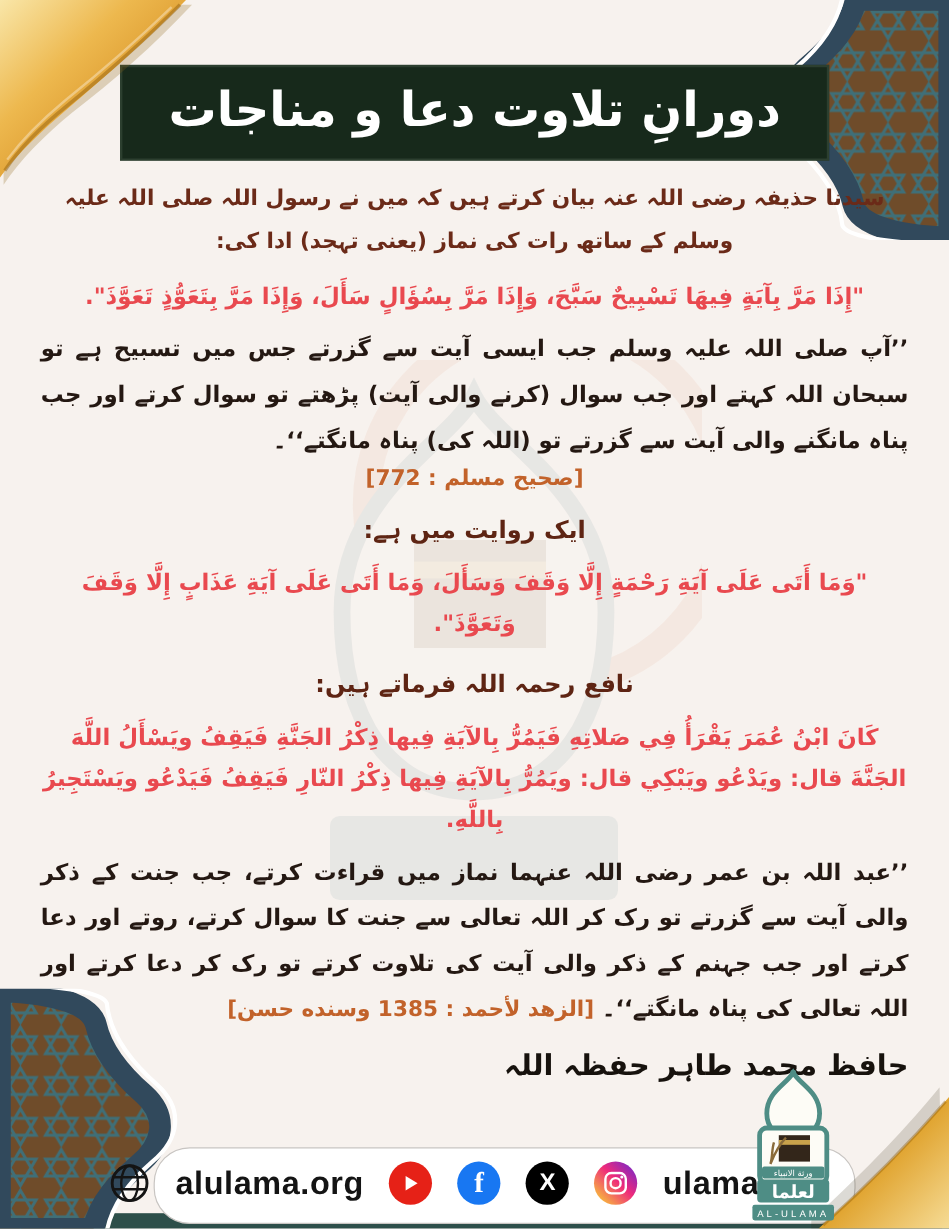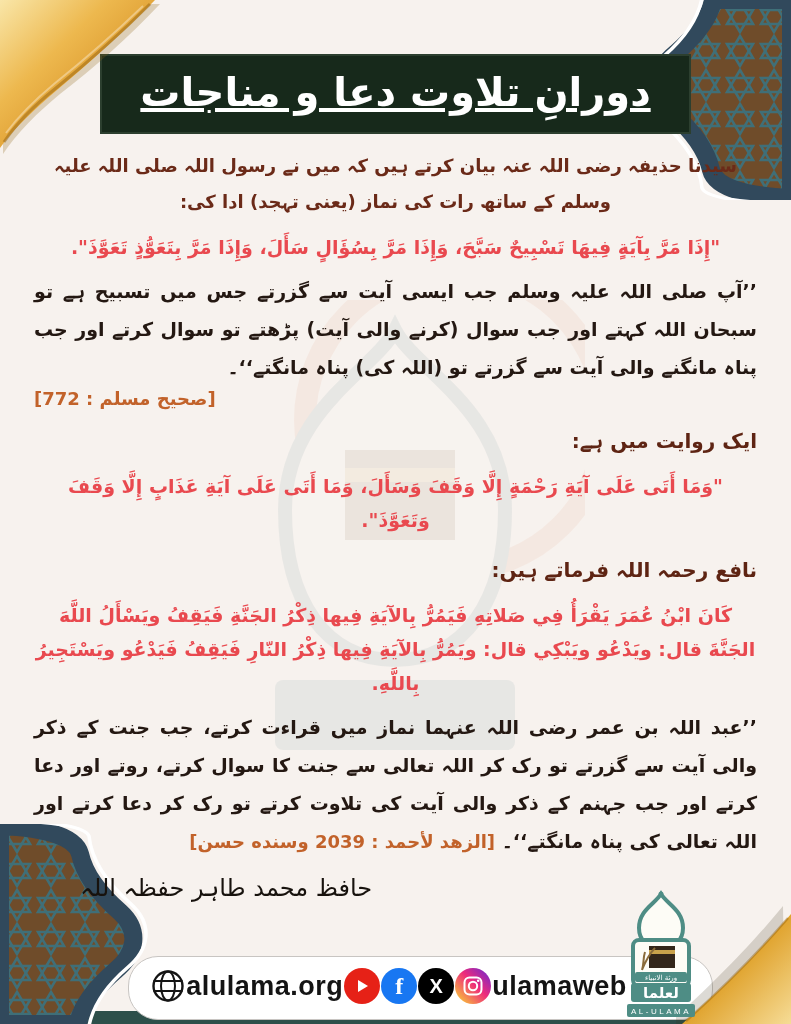--- a/index.html
+++ b/index.html
@@ -18,49 +18,49 @@
   .footer-capsule{
     position:absolute;left:128px;right:78px;bottom:4px;height:62px;z-index:2;
     background:#ffffff;border:1px solid #c8c5c2;border-radius:30px;
   }
   
   .content{position:absolute;inset:0;padding:54px 34px 0 34px;z-index:2;}
   .title-wrap{display:flex;justify-content:center;margin:0 0 10px 0;}
   .title{
     background:#17291b;color:#ffffff;direction:rtl;
     font-size:40px;font-weight:bold;line-height:1.0;
-    padding:18px 40px 22px 40px;box-shadow:inset 0 0 0 2px rgba(200,220,200,.12);text-decoration:underline;
+    padding:18px 40px 22px 40px;box-shadow:inset 0 0 0 2px rgba(200,220,200,.12);
   }
   p{margin:0;}
   .urdu-intro{
     direction:rtl;text-align:center;color:#6b2a18;
     font-size:18px;font-weight:bold;line-height:2.0;margin:14px 0 4px 0;
   }
   .heading{
-    direction:rtl;text-align:right;color:#5e2413;
+    direction:rtl;text-align:center;color:#5e2413;
     font-size:20px;font-weight:bold;line-height:1.8;margin:14px 0 2px 0;
   }
   .arabic{
     direction:rtl;text-align:center;color:#e9494f;
     font-size:19px;font-weight:bold;line-height:1.8;margin:10px 0 8px 0;
   }
   .trans{
     direction:rtl;text-align:justify;color:#241812;
     font-size:19px;font-weight:bold;line-height:2.0;margin:6px 0 2px 0;
   }
   .ref{color:#c2622a;font-weight:bold;font-size:18px;}
-  .ref-line{direction:rtl;text-align:left;margin:2px 0 4px 0;}
+  .ref-line{direction:rtl;text-align:center;margin:2px 0 4px 0;}
   .signature{
-    direction:rtl;text-align:left;color:#17120d;
-    font-size:24px;font-weight:normal;margin:14px 0 0 0;padding-left:46px;
+    direction:rtl;text-align:right;color:#17120d;
+    font-size:24px;font-weight:bold;margin:14px 0 0 0;padding-left:46px;
   }
   
   .social-row{
     position:absolute;left:0;right:13px;bottom:14px;height:48px;z-index:4;
-    display:flex;align-items:center;justify-content:center;gap:1px;
+    display:flex;align-items:center;justify-content:center;gap:21px;
     font-family:"Liberation Sans",sans-serif;
   }
   .site-text{font-size:27px;font-weight:bold;color:#141414;letter-spacing:.5px;}
   .icon-circle{width:36px;height:36px;border-radius:50%;display:flex;align-items:center;justify-content:center;flex:0 0 auto;}
   .yt{background:#e62117;}
   .fb{background:#1877f2;color:#fff;font-size:24px;font-weight:bold;font-family:"Liberation Serif",serif;}
   .xx{background:#000;color:#fff;font-size:20px;font-weight:bold;}
   .ig{background:linear-gradient(45deg,#f9ce34 5%,#ee2a7b 55%,#6228d7 100%);}
   .logo-wrap{position:absolute;right:86px;bottom:6px;z-index:6;}
 </style>
@@ -169,21 +169,21 @@
 
     <p class="heading">ایک روایت میں ہے:</p>
 
     <p class="arabic">"وَمَا أَتَى عَلَى آيَةِ رَحْمَةٍ إِلَّا وَقَفَ وَسَأَلَ، وَمَا أَتَى عَلَى آيَةِ عَذَابٍ إِلَّا وَقَفَ وَتَعَوَّذَ".</p>
 
 
     <p class="heading">نافع رحمہ اللہ فرماتے ہیں:</p>
 
     <p class="arabic">كَانَ ابْنُ عُمَرَ يَقْرَأُ فِي صَلاتِهِ فَيَمُرُّ بِالآيَةِ فِيها ذِكْرُ الجَنَّةِ فَيَقِفُ ويَسْأَلُ اللَّهَ الجَنَّةَ قال: ويَدْعُو ويَبْكِي قال: ويَمُرُّ بِالآيَةِ فِيها ذِكْرُ النّارِ فَيَقِفُ فَيَدْعُو ويَسْتَجِيرُ بِاللَّهِ.</p>
 
-    <p class="trans"><span>’’عبد اللہ بن عمر رضی اللہ عنہما نماز میں قراءت کرتے، جب جنت کے ذکر والی آیت سے گزرتے تو رک کر اللہ تعالی سے جنت کا سوال کرتے، روتے اور دعا کرتے اور جب جہنم کے ذکر والی آیت کی تلاوت کرتے تو رک کر دعا کرتے اور اللہ تعالی کی پناہ مانگتے‘‘۔</span> <span class="ref">[الزهد لأحمد : 2039 وسنده حسن]</span></p>
+    <p class="trans"><span>’’عبد اللہ بن عمر رضی اللہ عنہما نماز میں قراءت کرتے، جب جنت کے ذکر والی آیت سے گزرتے تو رک کر اللہ تعالی سے جنت کا سوال کرتے، روتے اور دعا کرتے اور جب جہنم کے ذکر والی آیت کی تلاوت کرتے تو رک کر دعا کرتے اور اللہ تعالی کی پناہ مانگتے‘‘۔</span> <span class="ref">[الزهد لأحمد : 1385 وسنده حسن]</span></p>
 
     <p class="signature">حافظ محمد طاہر حفظہ اللہ</p>
 
   </div>
 
   <div class="social-row">
     <svg width="34" height="34" viewBox="0 0 34 34">
       <circle cx="17" cy="17" r="14.5" fill="none" stroke="#141414" stroke-width="2.4"></circle>
       <ellipse cx="17" cy="17" rx="7" ry="14.5" fill="none" stroke="#141414" stroke-width="2"></ellipse>
       <line x1="2.5" y1="12" x2="31.5" y2="12" stroke="#141414" stroke-width="2"></line>

